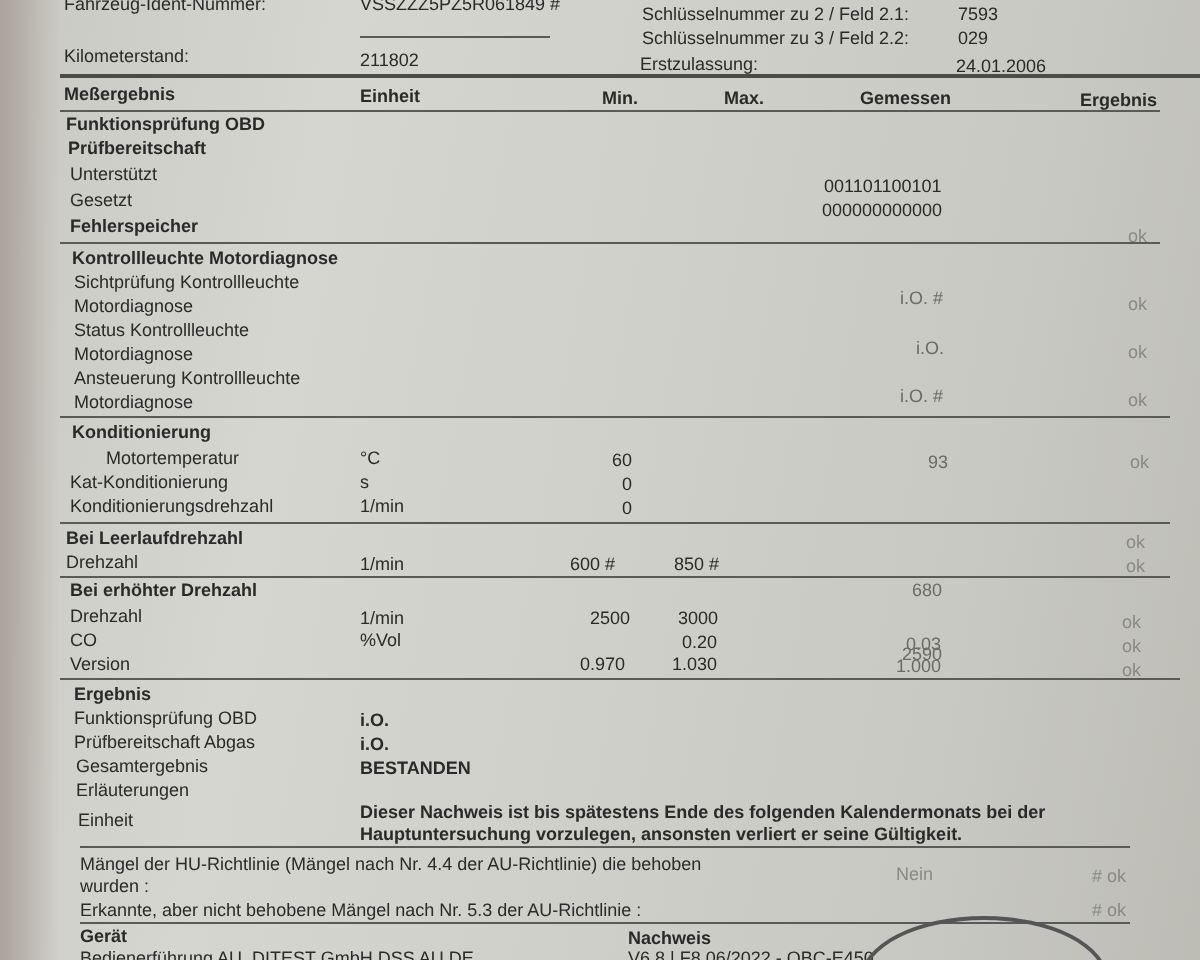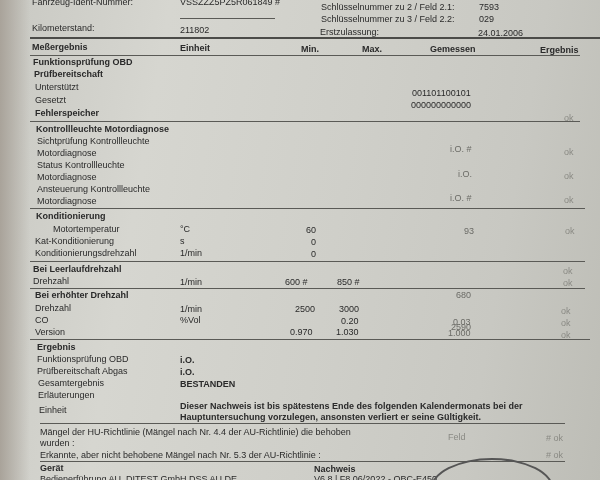--- a/index.html
+++ b/index.html
@@ -128,21 +128,21 @@
 <div class="abs t9" style="left:38px;top:378px">Gesamtergebnis</div>
 <div class="abs t9 b" style="left:180px;top:379px">BESTANDEN</div>
 <div class="abs t9" style="left:38px;top:390px">Erläuterungen</div>
 <div class="abs t9" style="left:39px;top:405px">Einheit</div>
 <div class="abs t9 b" style="left:180px;top:401px">Dieser Nachweis ist bis spätestens Ende des folgenden Kalendermonats bei der</div>
 <div class="abs t9 b" style="left:180px;top:412px">Hauptuntersuchung vorzulegen, ansonsten verliert er seine Gültigkeit.</div>
 <div class="rule" style="left:40px;top:423px;width:525px"></div>
 
 <div class="abs t9" style="left:40px;top:427px">Mängel der HU-Richtlinie (Mängel nach Nr. 4.4 der AU-Richtlinie) die behoben</div>
 <div class="abs t9" style="left:40px;top:438px">wurden :</div>
-<div class="abs t9 light" style="left:448px;top:432px">Feld</div>
+<div class="abs t9 light" style="left:448px;top:432px">Nein</div>
 <div class="abs t9 light" style="left:546px;top:433px"># ok</div>
 <div class="abs t9" style="left:40px;top:450px">Erkannte, aber nicht behobene Mängel nach Nr. 5.3 der AU-Richtlinie :</div>
 <div class="abs t9 light" style="left:546px;top:450px"># ok</div>
 <div class="rule" style="left:40px;top:461px;width:525px"></div>
 
 <div class="abs t9 b" style="left:40px;top:463px">Gerät</div>
 <div class="abs t9" style="left:40px;top:474px">Bedienerführung AU, DITEST GmbH DSS AU DE</div>
 <div class="abs t9 b" style="left:314px;top:464px">Nachweis</div>
 <div class="abs t9" style="left:314px;top:474px">V6.8 | F8 06/2022 - OBC-E450</div>
 <div class="stamp"></div>

